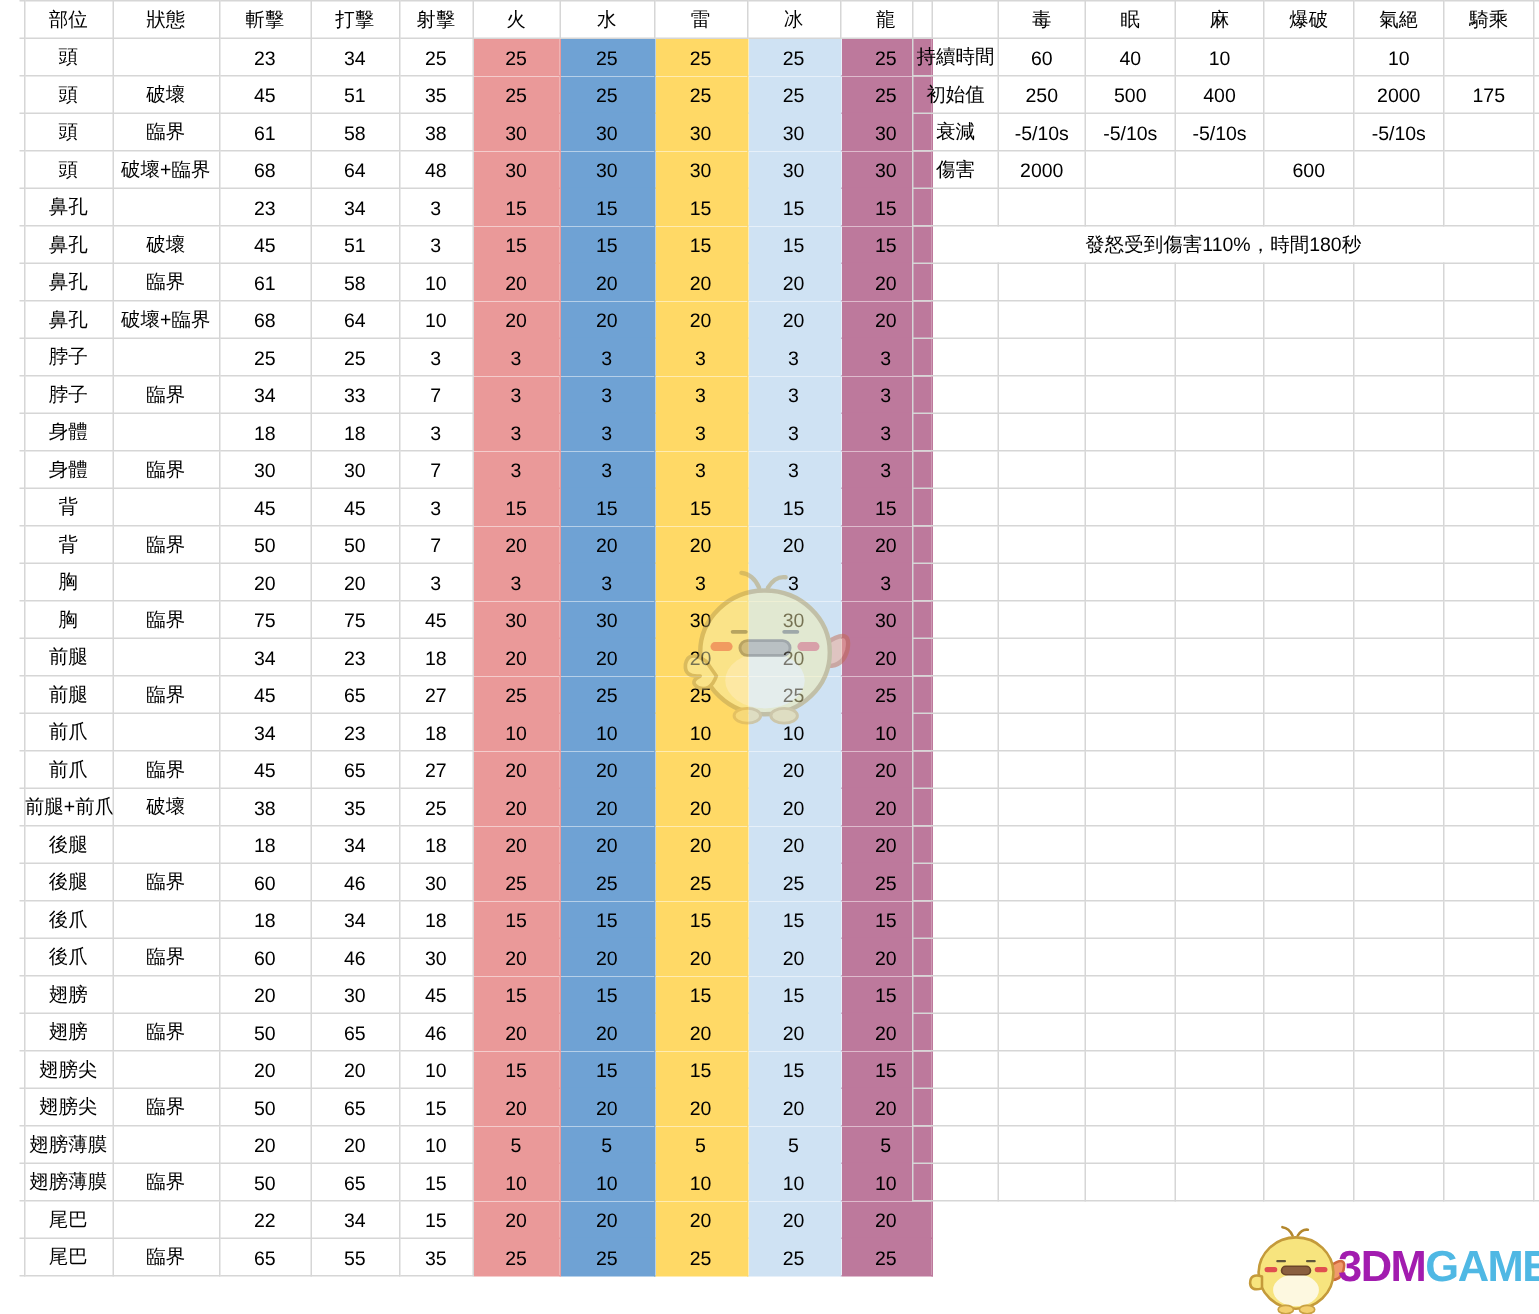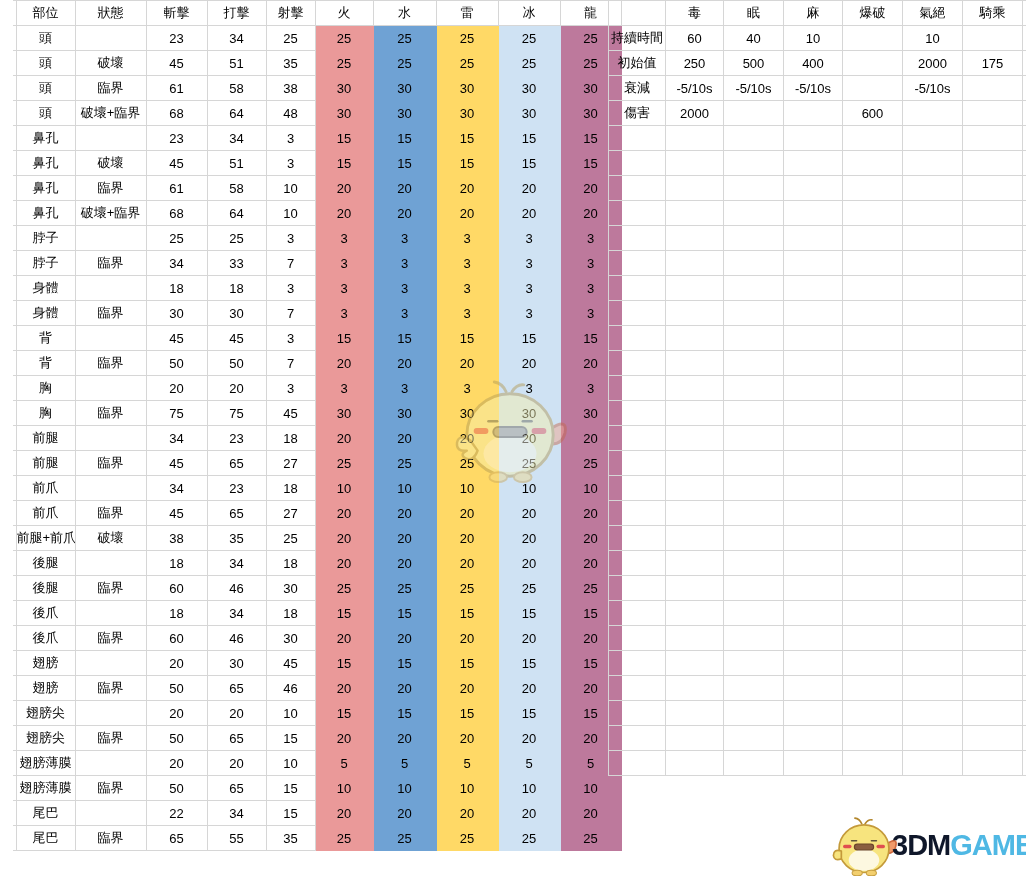--- a/index.html
+++ b/index.html
@@ -570,20 +570,24 @@
           <td></td>
           <td></td>
           <td></td>
           <td></td>
           <td></td>
           <td></td>
           <td></td>
           <td class="fillcol"></td>
         </tr>
         <tr>
+          <td class="note" colspan="7">發怒受到傷害110%，時間180秒</td>
+          <td class="fillcol"></td>
+        </tr>
+        <tr>
           <td></td>
           <td></td>
           <td></td>
           <td></td>
           <td></td>
           <td></td>
           <td></td>
           <td class="fillcol"></td>
         </tr>
         <tr>
@@ -858,16 +862,16 @@
         <path d="M20 62 q-14 -4 -14 8 q1 10 14 6 z" fill="#f7e47e" stroke="#c49a3a" stroke-width="3" stroke-linejoin="round"></path>
         <path d="M38 44 h9" stroke="#5f553a" stroke-width="2.5" stroke-linecap="round"></path>
         <path d="M73 44 h9" stroke="#5f553a" stroke-width="2.5" stroke-linecap="round"></path>
         <rect x="23" y="51" width="15" height="6" rx="3" fill="#e04f4f"></rect>
         <rect x="82" y="51" width="15" height="6" rx="3" fill="#e04f4f"></rect>
         <rect x="43" y="50" width="34" height="10" rx="5" fill="#8a5f3f" stroke="#6b452a" stroke-width="2"></rect>
         <ellipse cx="48" cy="101" rx="9" ry="5" fill="#f3cf6e" stroke="#c9a143" stroke-width="2"></ellipse>
         <ellipse cx="73" cy="101" rx="9" ry="5" fill="#f3cf6e" stroke="#c9a143" stroke-width="2"></ellipse>
       </g>
     </svg>
-    <div class="brand-text"><span class="b3dm" style="color: #0f172a; text-align: right;">3DM</span><span class="bgame" style="color: rgb(79, 184, 228);">GAME</span></div>
+    <div class="brand-text"><span class="b3dm" style="color: #a21caf; text-align: right;">3DM</span><span class="bgame" style="color: rgb(79, 184, 228);">GAME</span></div>
   </div>
 
 </div>
 
 </body></html>

